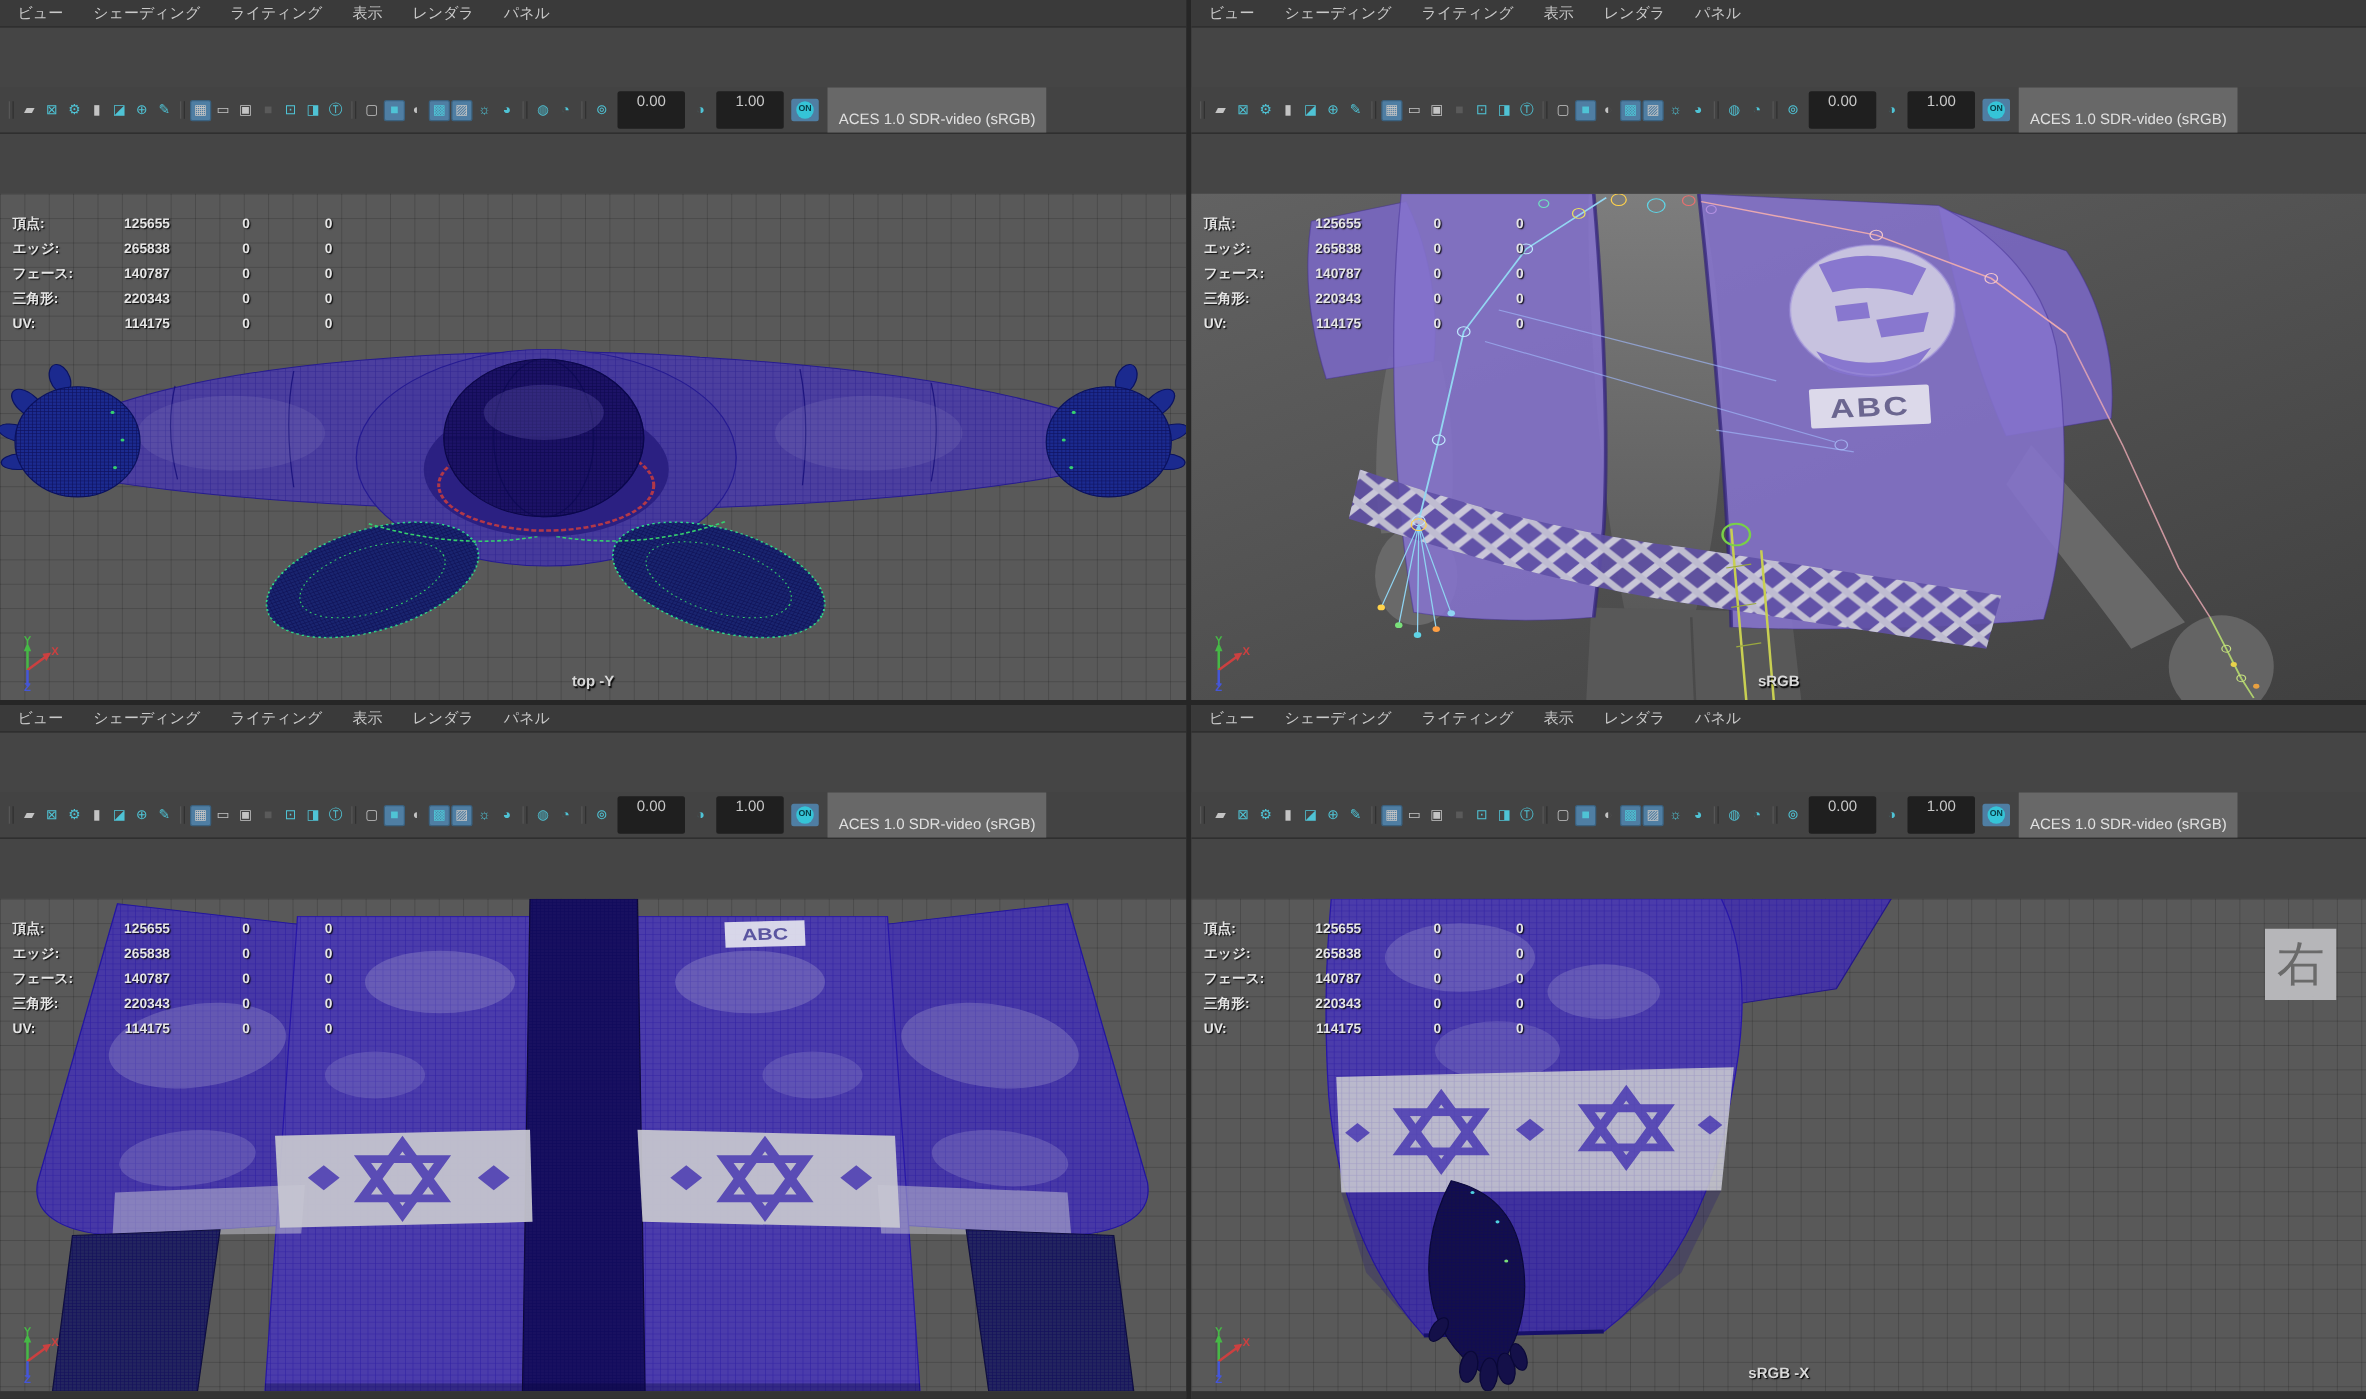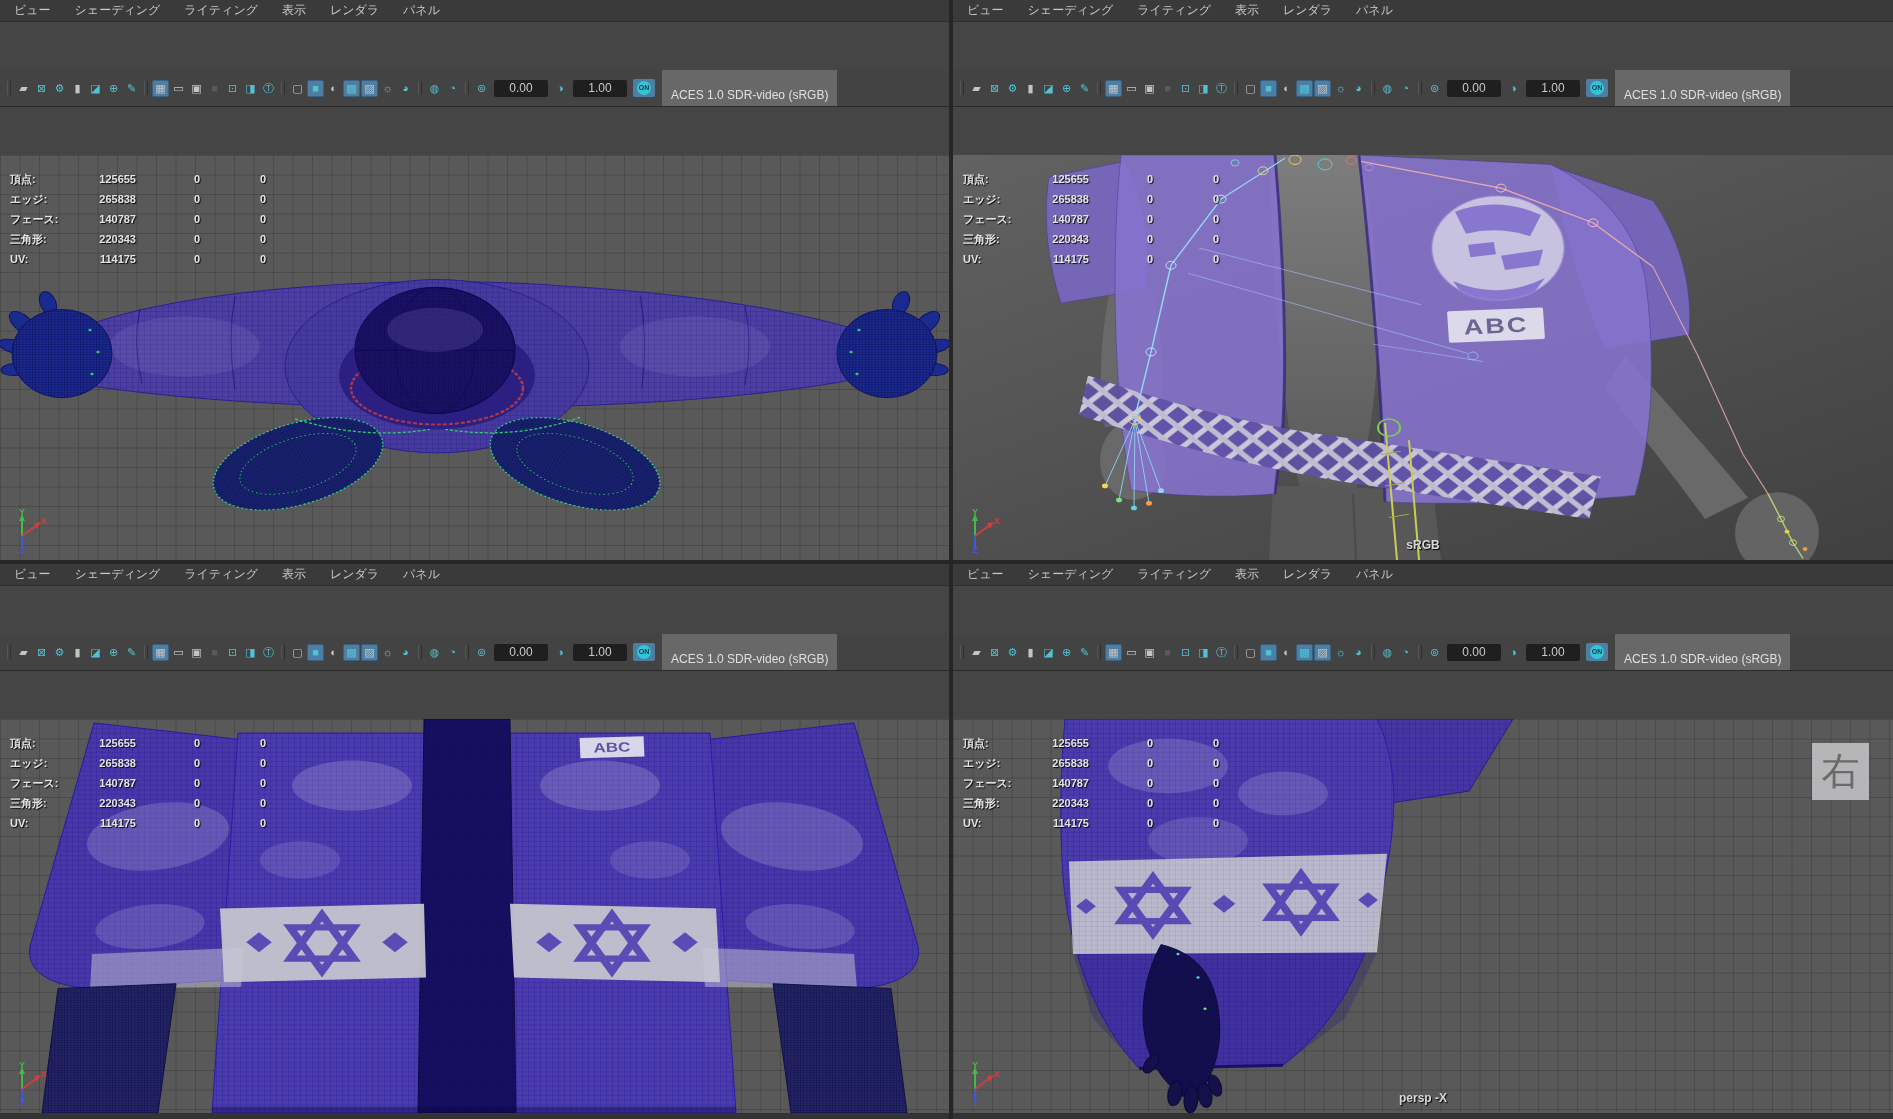--- a/index.html
+++ b/index.html
@@ -17,21 +17,21 @@
 
   
   .toolbar { flex:0 0 24px; background:#434343; border-bottom:1px solid #2a2a2a;
              display:flex; align-items:center; padding:0 4px; gap:1px; }
   .sep { width:4px; height:14px; border-left:1px solid #565656; border-right:1px solid #313131; margin:0 3px; flex:0 0 4px;}
   .ico { width:17px; height:17px; flex:0 0 17px; font-size:11px; line-height:16px;
          text-align:center; color:#c4c4c4; border-radius:2px; overflow:hidden; cursor:default;}
   .ico.t { color:#4fc3d5; }
   .ico.d { color:#5a5a5a; }
   .ico.a { background:#4f7ea3; border:1px solid #3a617f; line-height:14px; }
-  .field { background:#1f1f1f; color:#c9c9c9; font-size:12px; width:54px; height:17px;
+  .field { background:#1f1f1f; color:#c9c9c9; font-size:12px; width:54px; height:30px;
            line-height:17px; text-align:center; border-radius:2px; margin:0 3px; flex:0 0 54px;}
   .onbtn { width:22px; height:18px; background:#4f7ea3; border-radius:2px; flex:0 0 22px;
            display:flex; align-items:center; justify-content:center; margin:0 2px; }
   .onbtn i { font-style:normal; width:14px; height:14px; border-radius:50%; background:#35c4d7;
              color:#083b44; font-size:7px; line-height:14px; text-align:center; font-weight:bold; }
   .aces { background:#686868; color:#e0e0e0; font-size:12px; height:36px; line-height:19px;
           padding:16px 9px; margin-left:4px; white-space:nowrap; }
 
   
   .view { position:relative; flex:1 1 auto; overflow:hidden; }
@@ -195,20 +195,21 @@
       <svg class="gizmo" width="40" height="48" viewBox="0 0 40 48">
         <line x1="14" y1="30" x2="14" y2="14" stroke="#46b946" stroke-width="2"></line>
           <path d="M11,15 L14,8 L17,15 Z" fill="#46b946"></path>
         <text x="14" y="9" fill="#46b946" text-anchor="middle">Y</text>
         <line x1="14" y1="30" x2="29" y2="19" stroke="#cc4040" stroke-width="2"></line>
           <path d="M26,17 L33,16 L29,23 Z" fill="#cc4040"></path>
         <text x="36" y="18" fill="#cc4040" text-anchor="middle">X</text>
         <line x1="14" y1="30" x2="14" y2="43" stroke="#4556d9" stroke-width="2"></line>
         <text x="14" y="47" fill="#4556d9" text-anchor="middle">Z</text>
       </svg>
+      <div class="vplabel">top -Y</div>
     </div>
   </div>
 
   <div class="panel">
     <div class="menubar">
       <span class="mi">ビュー</span>
       <span class="mi">シェーディング</span>
       <span class="mi">ライティング</span>
       <span class="mi">表示</span>
       <span class="mi">レンダラ</span>
@@ -658,17 +659,17 @@
       <svg class="gizmo" width="40" height="48" viewBox="0 0 40 48">
         <line x1="14" y1="30" x2="14" y2="14" stroke="#46b946" stroke-width="2"></line>
           <path d="M11,15 L14,8 L17,15 Z" fill="#46b946"></path>
         <text x="14" y="9" fill="#46b946" text-anchor="middle">Y</text>
         <line x1="14" y1="30" x2="29" y2="19" stroke="#cc4040" stroke-width="2"></line>
           <path d="M26,17 L33,16 L29,23 Z" fill="#cc4040"></path>
         <text x="36" y="18" fill="#cc4040" text-anchor="middle">X</text>
         <line x1="14" y1="30" x2="14" y2="43" stroke="#4556d9" stroke-width="2"></line>
         <text x="14" y="47" fill="#4556d9" text-anchor="middle">Z</text>
       </svg>
-      <div class="vplabel">persp -X</div>
+      <div class="vplabel">sRGB -X</div>
     </div>
   </div>
 
 </div>
 
 </body></html>

